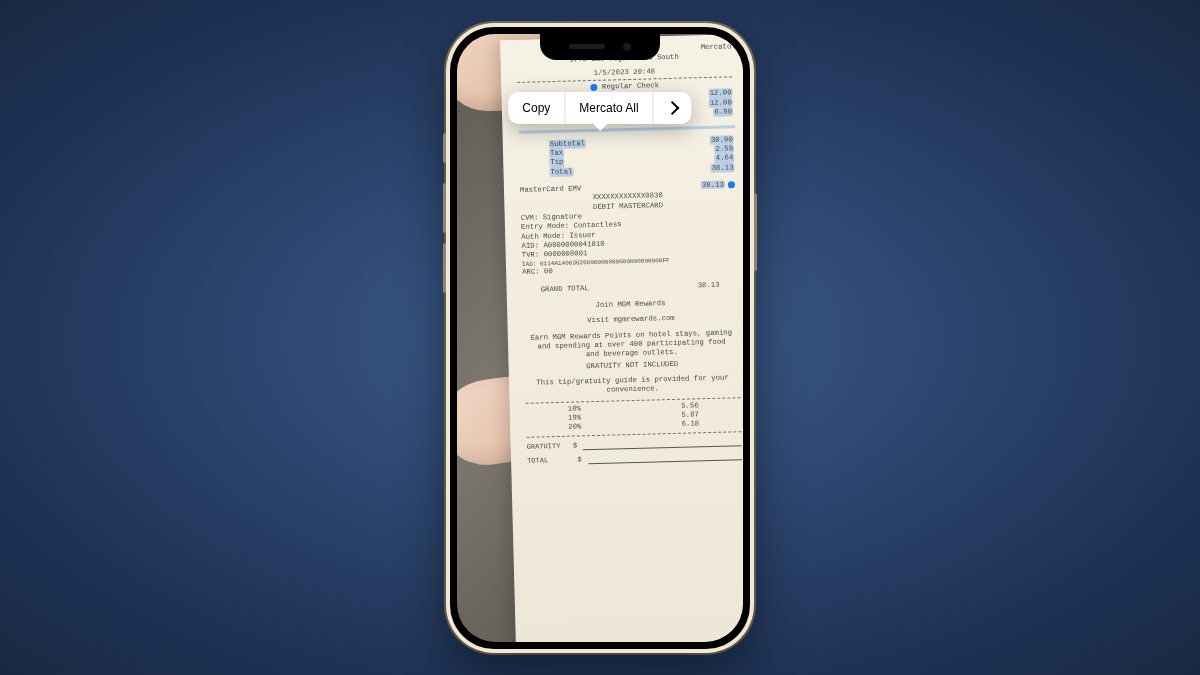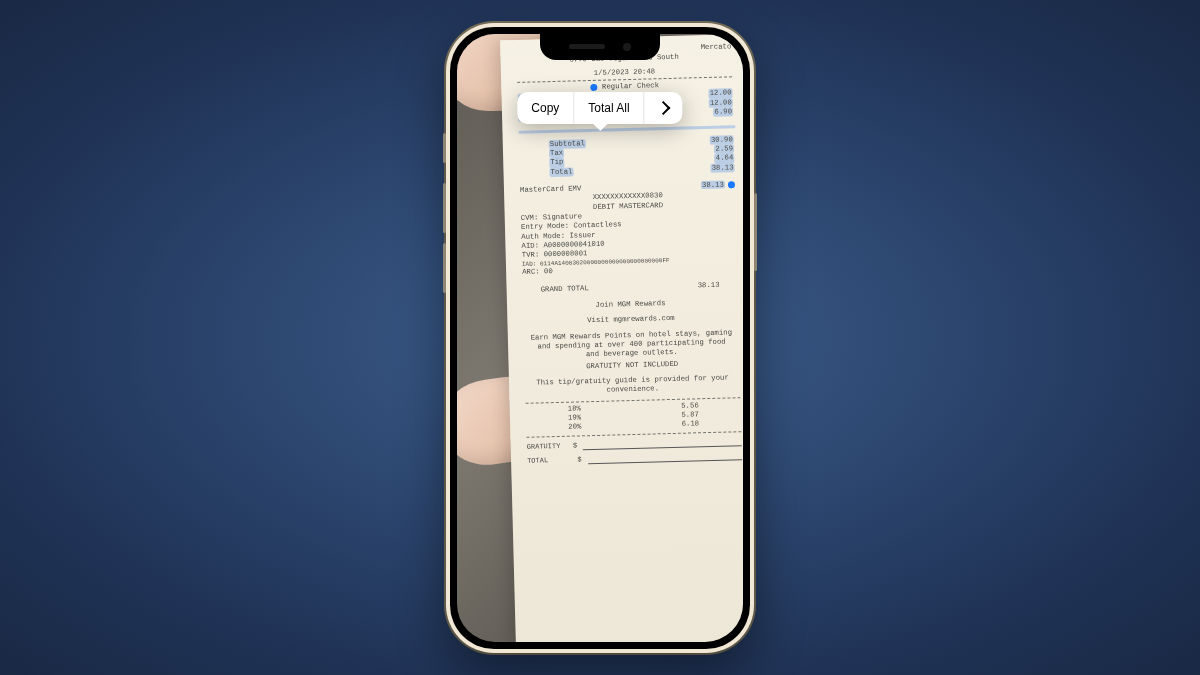--- a/index.html
+++ b/index.html
@@ -150,21 +150,21 @@
             <span>GRATUITY</span>&nbsp;&nbsp;&nbsp;<span>$</span><span class="gline"></span>
           </div>
           <div class="grat-row">
             <span>TOTAL</span>&nbsp;&nbsp;&nbsp;&nbsp;&nbsp;&nbsp;&nbsp;<span>$</span><span class="gline"></span>
           </div>
         </div>
 
         <div class="menu">
           <div class="menu-item">Copy</div>
           <div class="menu-sep"></div>
-          <div class="menu-item">Total All</div>
+          <div class="menu-item">Mercato All</div>
           <div class="menu-sep"></div>
           <div class="menu-item">
               <span class="chev"></span>
             </div>
         </div>
 
       </div>
     </div>
   </div>
 </div>

